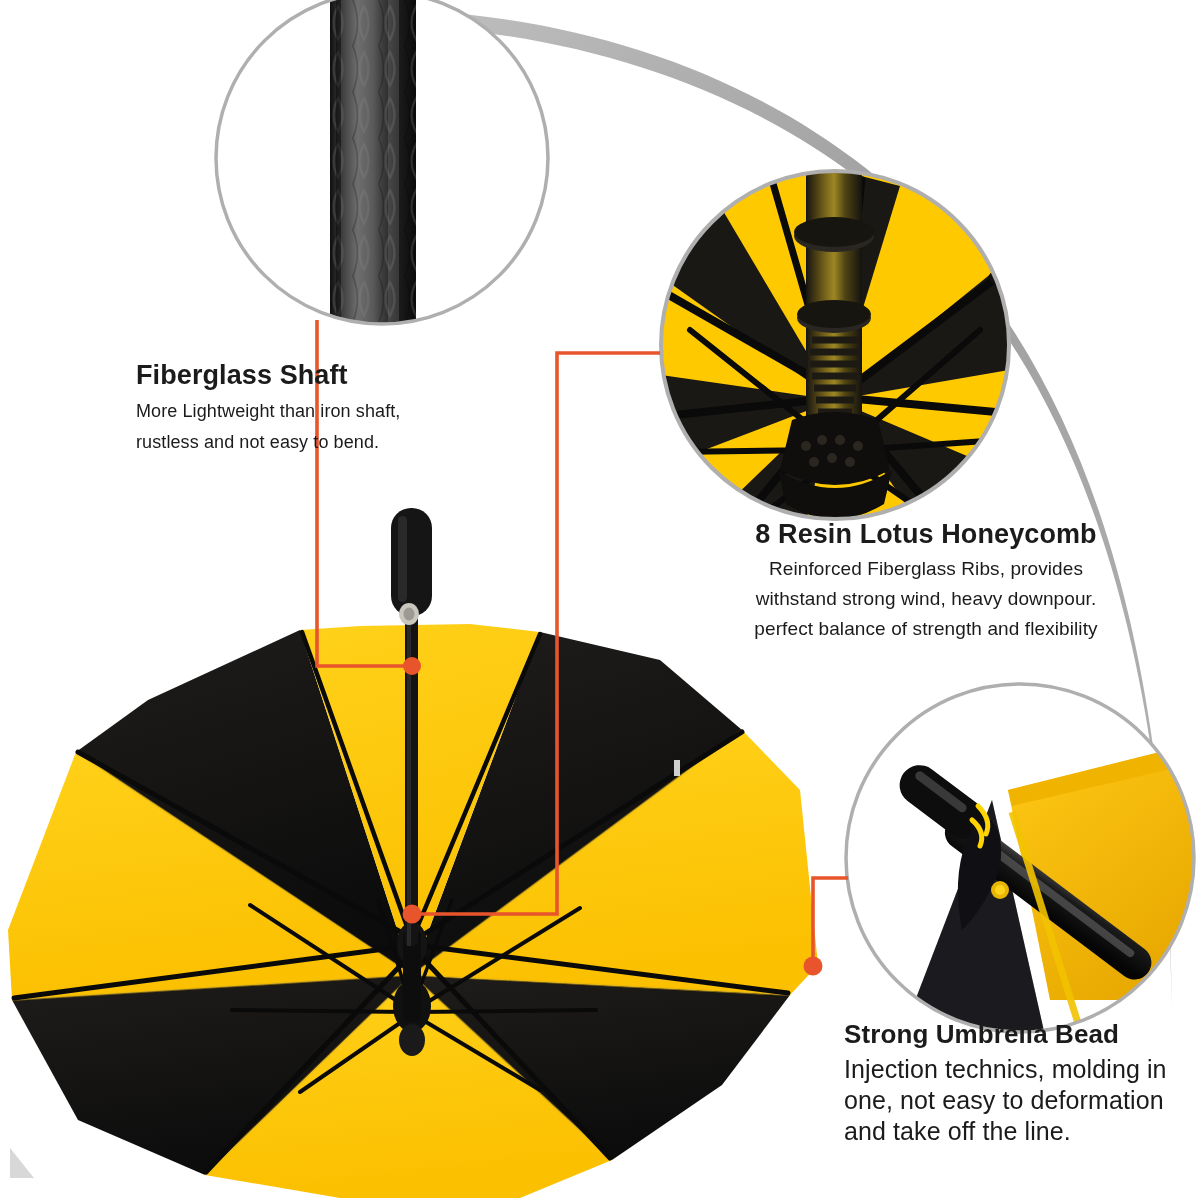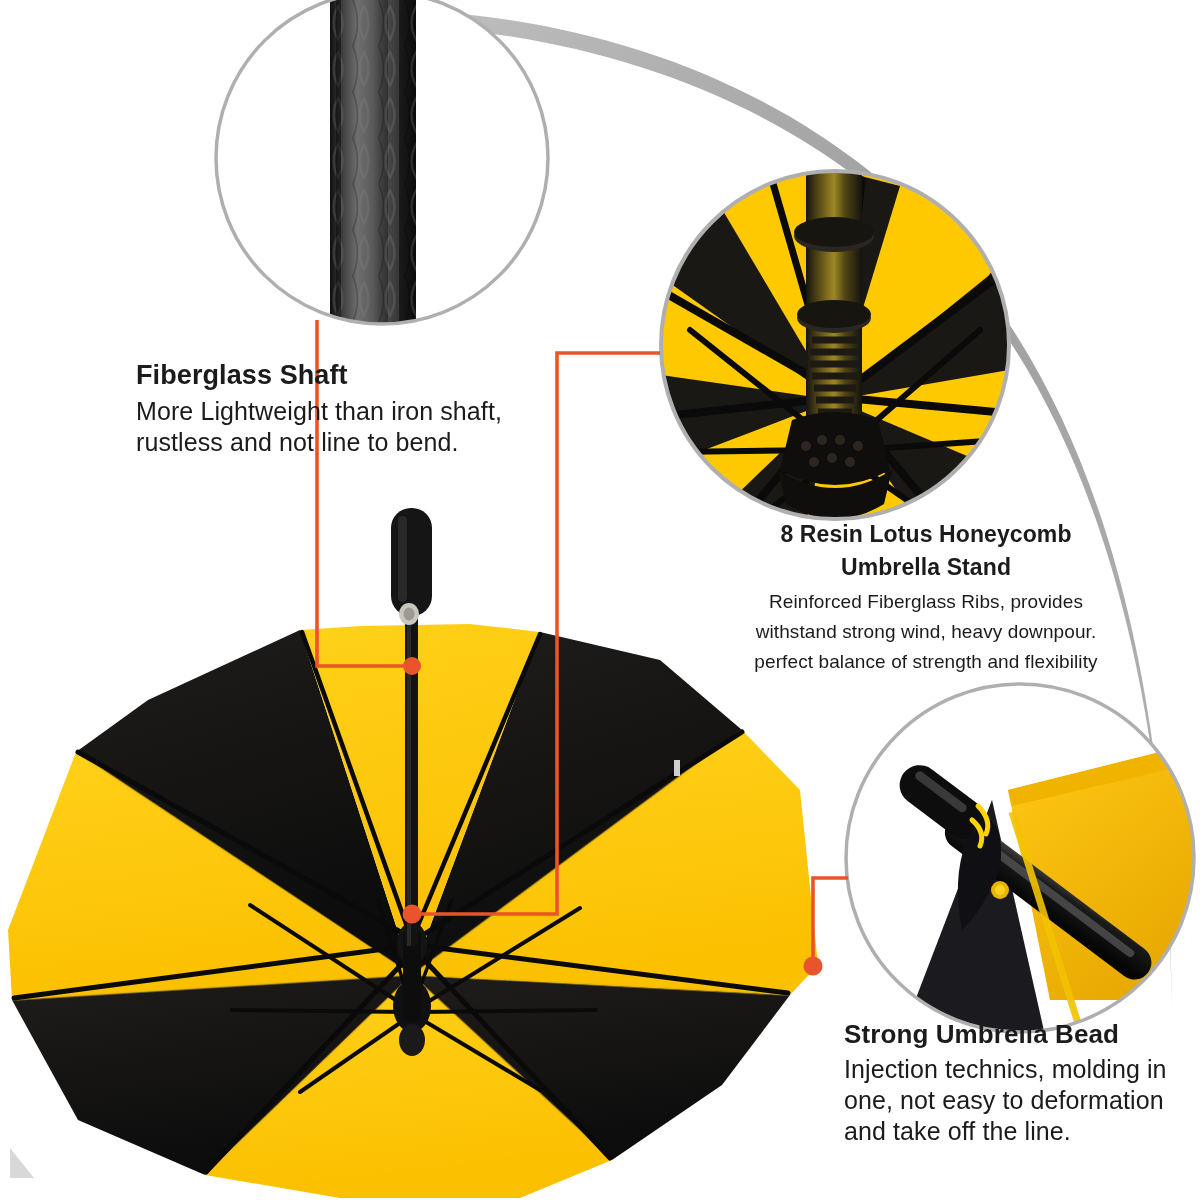--- a/index.html
+++ b/index.html
@@ -25,25 +25,25 @@
     letter-spacing:0.1px;
   }
   .cap-body {
     color:#1b1b1b;
     letter-spacing:0.1px;
   }
 
   
   #caption-shaft { left:136px; top:358px; width:420px; }
   #caption-shaft .cap-head { font-size:27px; line-height:34px; }
-  #caption-shaft .cap-body { font-size:25px; line-height:31px; margin-top:4px; }
+  #caption-shaft .cap-body { font-size:18px; line-height:31px; margin-top:4px; }
 
   
   #caption-stand { left:666px; top:518px; width:520px; text-align:center; }
-  #caption-stand .cap-head { font-size:23px; line-height:33px; }
+  #caption-stand .cap-head { font-size:27px; line-height:33px; }
   #caption-stand .cap-body { font-size:19px; line-height:30px; margin-top:3px; text-align:center; }
 
   
   #caption-bead { left:844px; top:1018px; width:360px; }
   #caption-bead .cap-head { font-size:26px; line-height:33px; }
   #caption-bead .cap-body { font-size:25px; line-height:31px; margin-top:3px; }
 </style>
 </head>
 <body>
 
@@ -326,28 +326,27 @@
 
     <path d="M10,1148 L34,1178 L10,1178 Z" fill="#D8D8D8"></path>
   </svg>
 
   <div class="layer" id="text-layer">
 
     <div class="caption" id="caption-shaft">
       <div class="cap-head">Fiberglass Shaft</div>
       <div class="cap-body">
         <div>More Lightweight than iron shaft,</div>
-        <div>rustless and not line to bend.</div>
+        <div>rustless and not easy to bend.</div>
       </div>
     </div>
 
     <div class="caption" id="caption-stand">
       <div class="cap-head">
         <div>8 Resin Lotus Honeycomb</div>
-        <div>Umbrella Stand</div>
       </div>
       <div class="cap-body">
         <div>Reinforced Fiberglass Ribs, provides</div>
         <div>withstand strong wind, heavy downpour.</div>
         <div>perfect balance of strength and flexibility</div>
       </div>
     </div>
 
     <div class="caption" id="caption-bead">
       <div class="cap-head">Strong Umbrella Bead</div>

